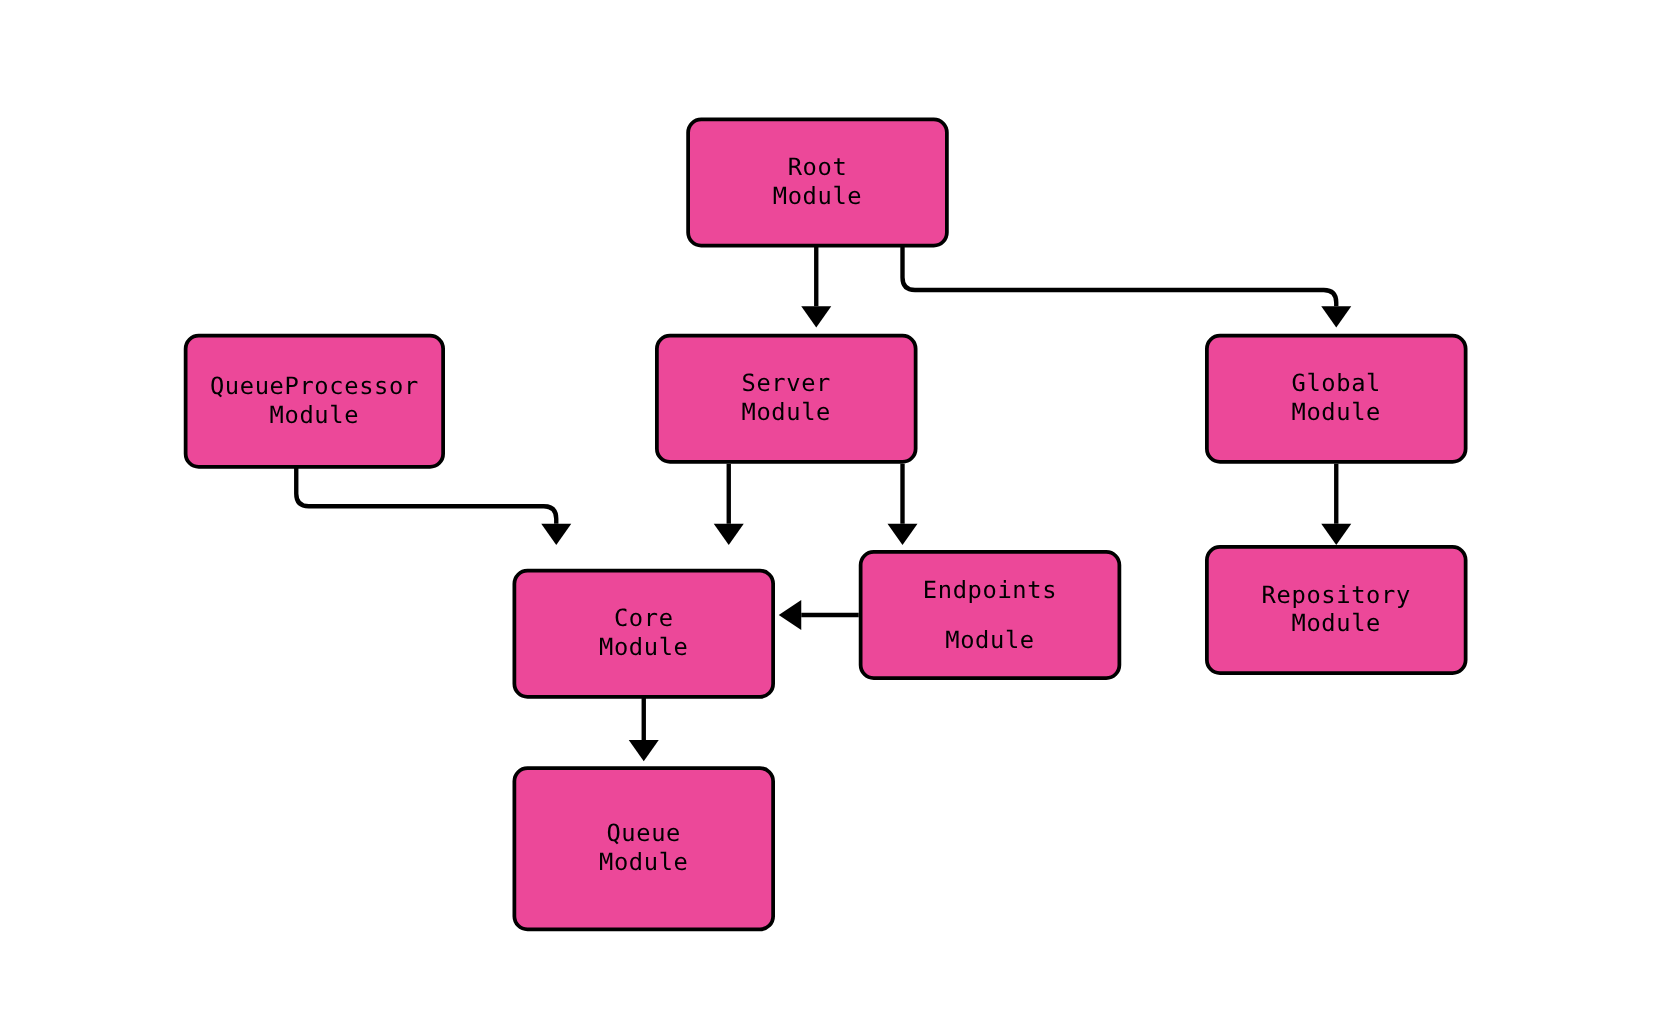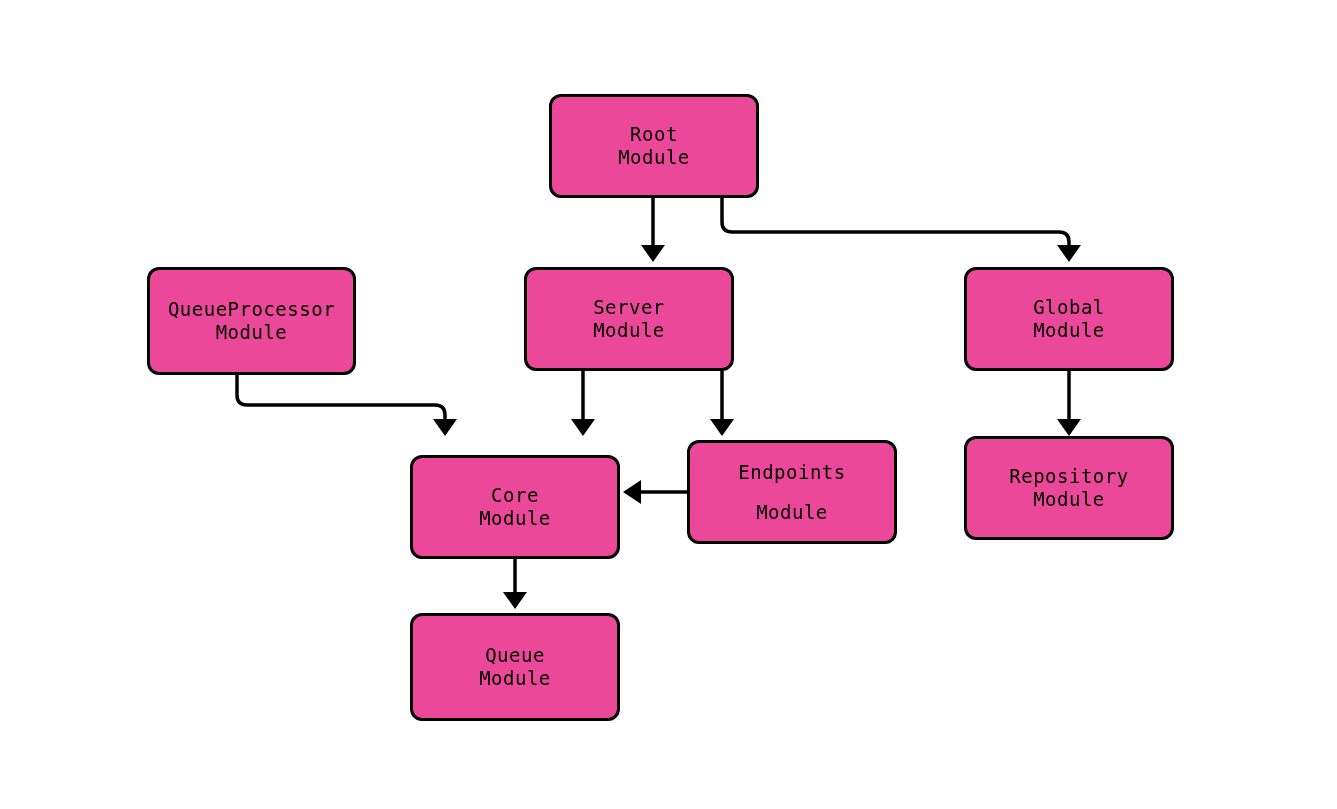--- a/index.html
+++ b/index.html
@@ -127,18 +127,18 @@
   <div class="node" style="left:687px; top:440px; width:210px; height:104px;gap:17px;">
     <span class="node-line">Endpoints</span>
     <span class="node-line">Module</span>
   </div>
 
   <div class="node" style="left:964px; top:436px; width:210px; height:104px;">
     <span class="node-line">Repository</span>
     <span class="node-line">Module</span>
   </div>
 
-  <div class="node" style="left:410px; top:613px; width:210px; height:108px;">
+  <div class="node" style="left:410px; top:613px; width:210px; height:132px;">
     <span class="node-line">Queue</span>
     <span class="node-line">Module</span>
   </div>
 
 </div>
 
 </body></html>

